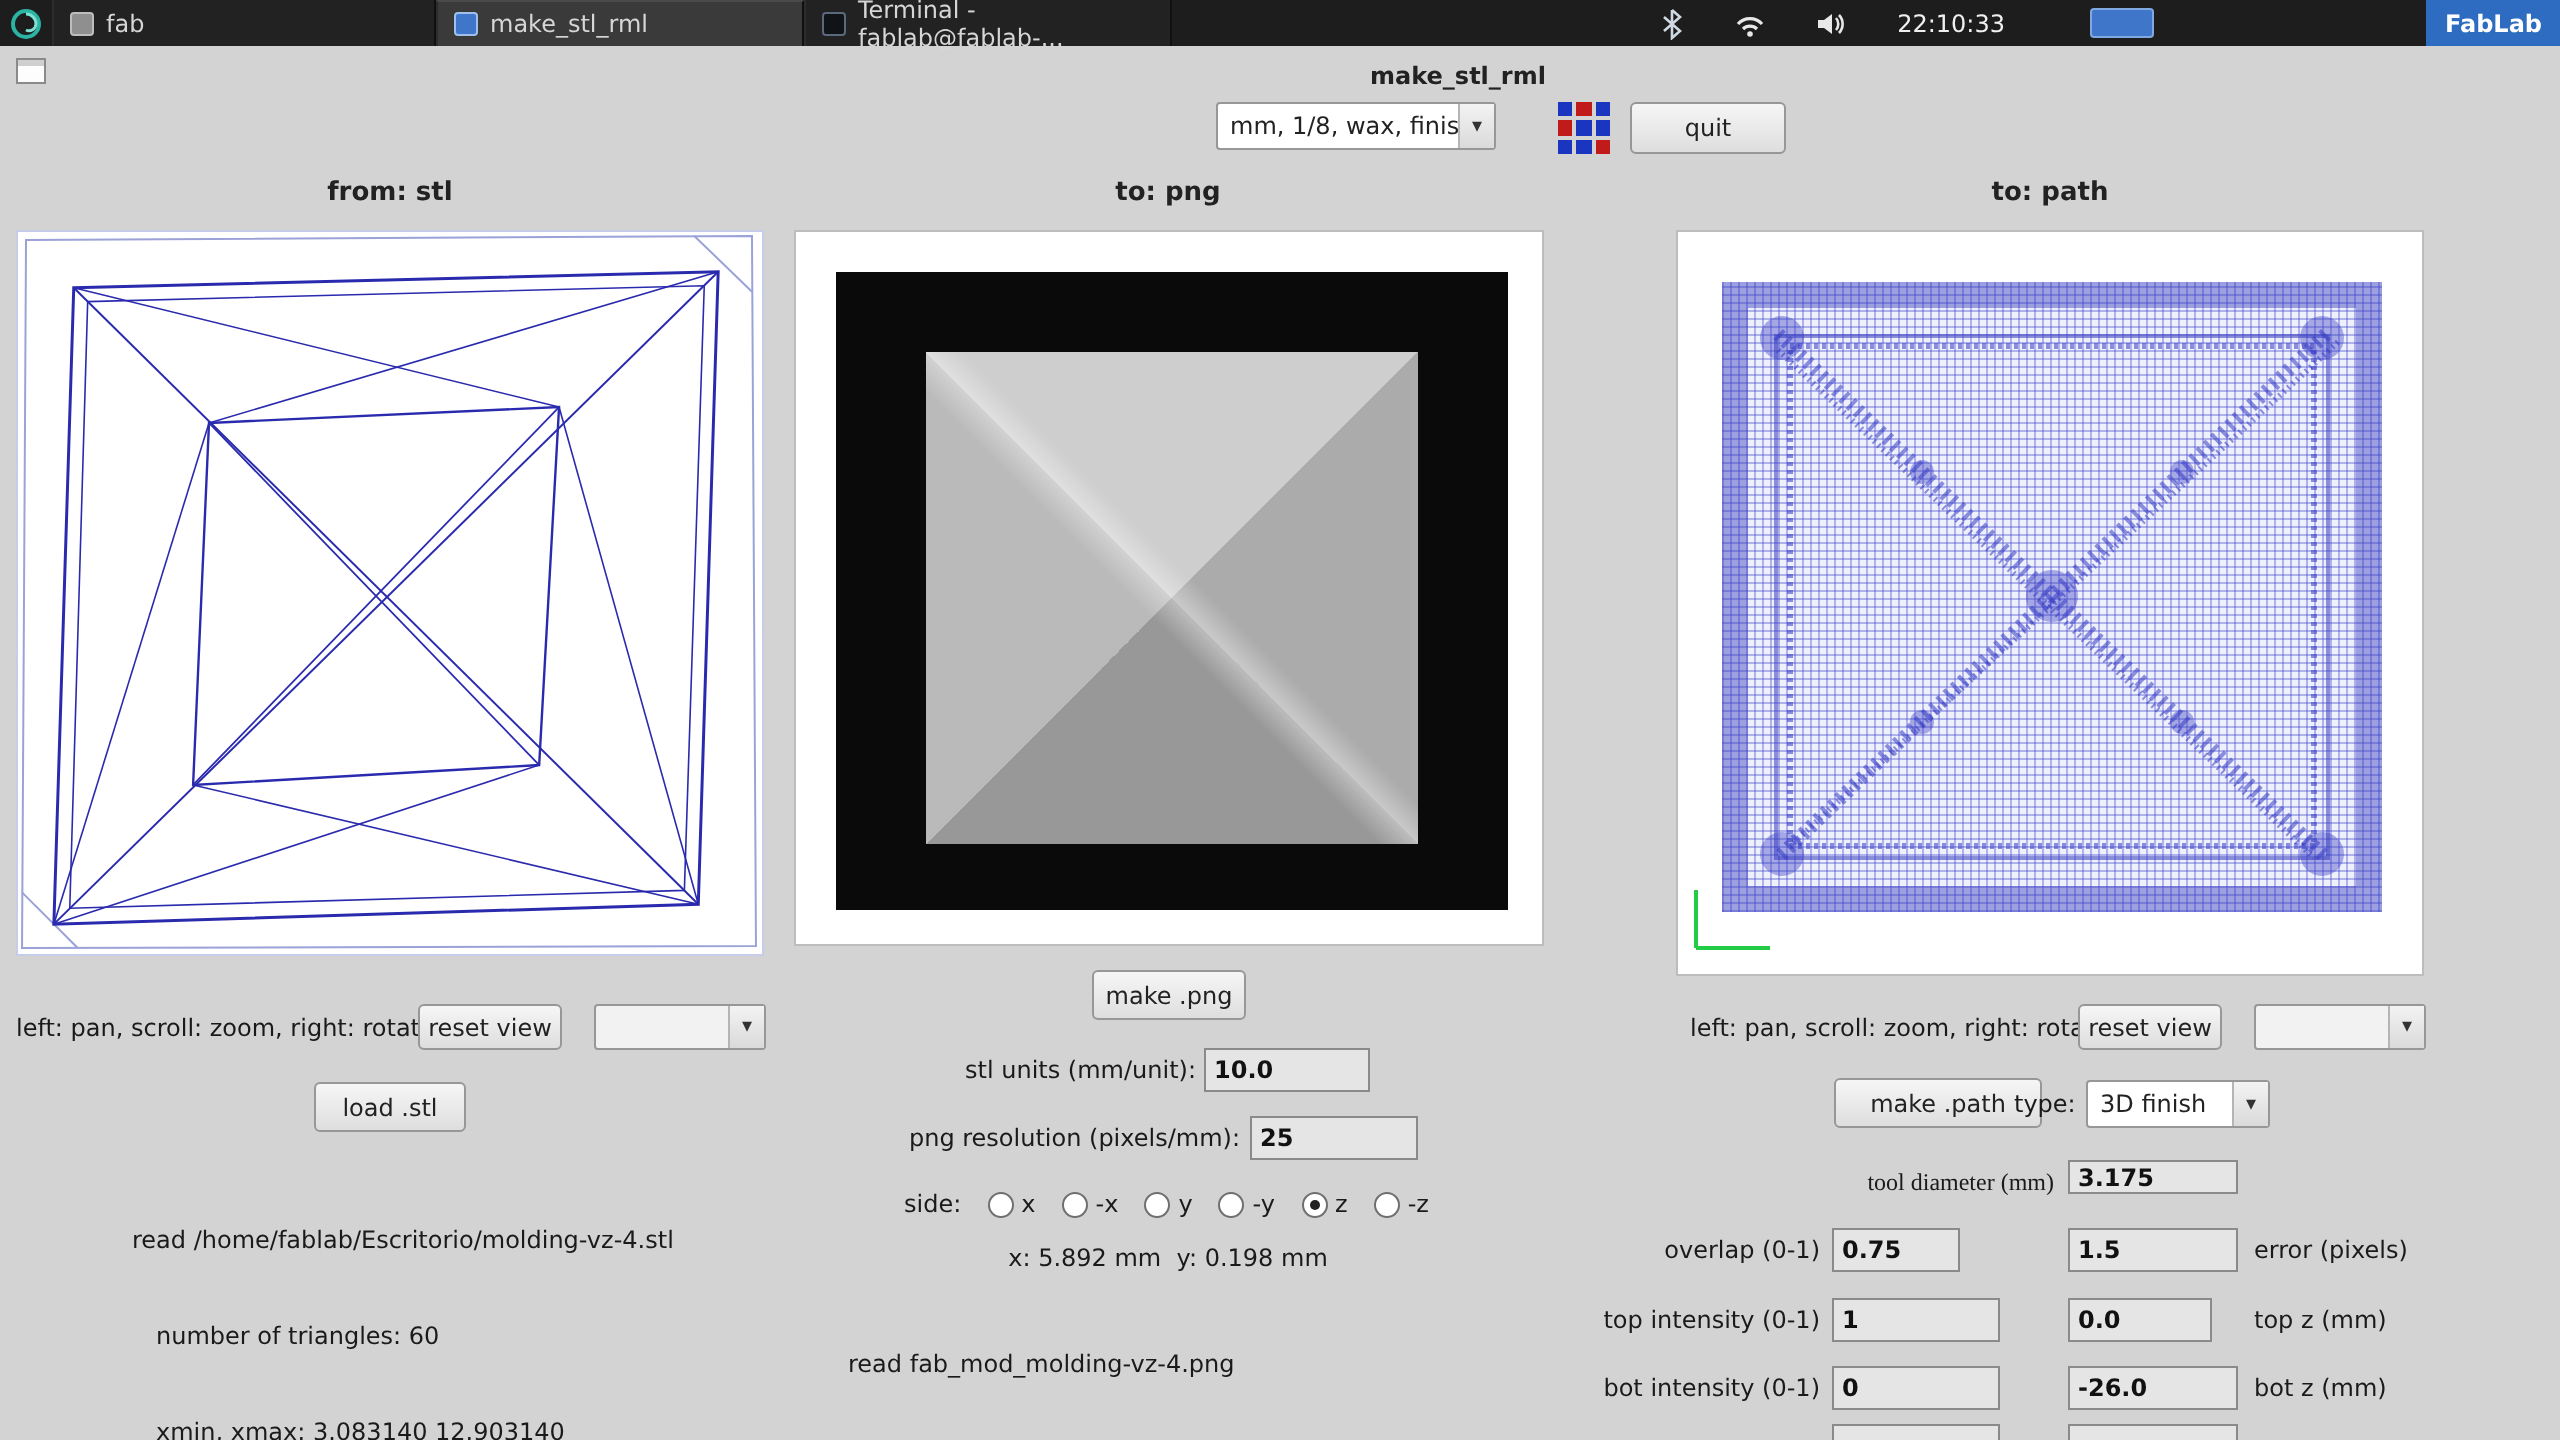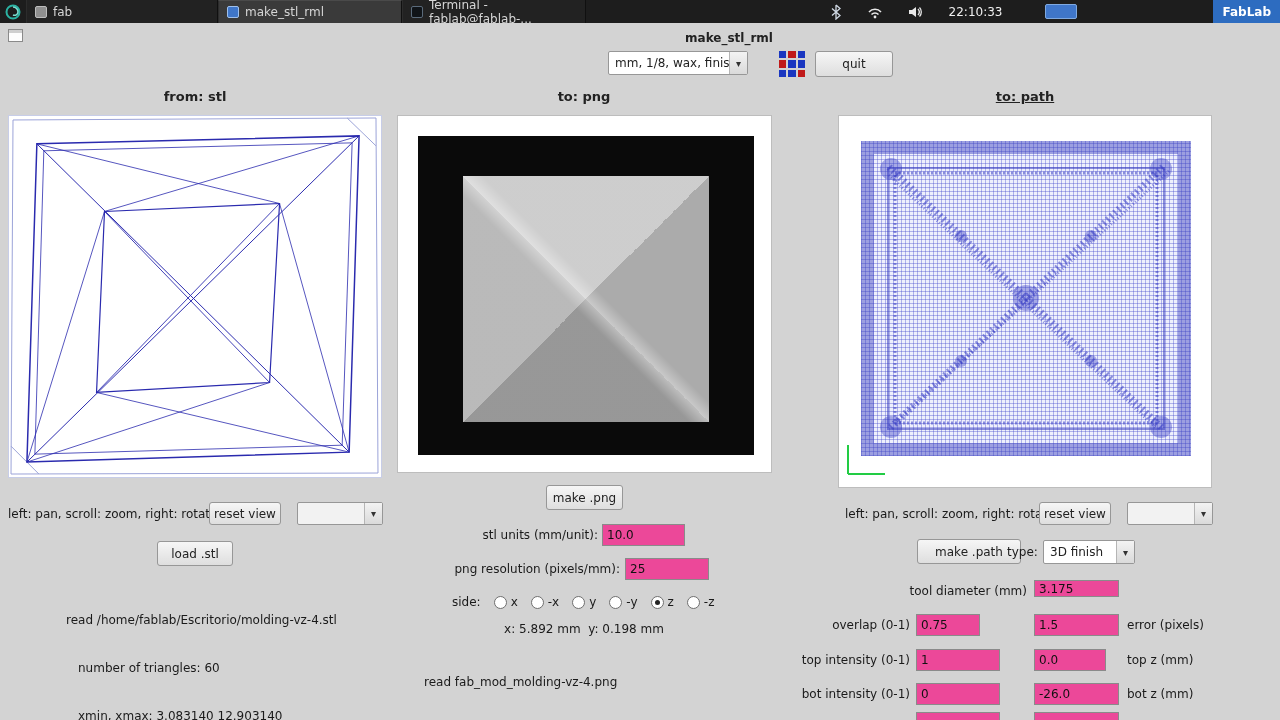--- a/index.html
+++ b/index.html
@@ -22,21 +22,21 @@
   .fablab-badge { height:23px; display:flex; align-items:center; padding:0 9px; background:#2d6cc0; color:#ffffff; font-weight:bold; }
   .tb-svg { display:block; }
 
   
   .win-restore-icon { position:absolute; left:8px; top:29px; width:15px; height:13px; background:#fdfdfd; border:1px solid #8a8a8a; }
   .win-restore-icon::before { content:""; position:absolute; left:0; top:0; right:0; height:3px; background:#cfcfcf; }
   .app-title { position:absolute; left:729px; top:31px; transform:translateX(-50%); font-weight:bold; font-size:12px; color:#222; }
 
   
   .btn { position:absolute; display:flex; align-items:center; justify-content:center; background:linear-gradient(#f6f6f6,#dedede); border:1px solid #979797; border-radius:3px; font-size:12px; color:#222; cursor:default; }
-  .input { position:absolute; background:#ec4899; border:1px solid #8a8a8a; font-family:"DejaVu Sans","Liberation Sans",sans-serif; font-size:12px; color:#111; padding:2px 4px; }
+  .input { position:absolute; background:#e5e5e5; border:1px solid #8a8a8a; font-family:"DejaVu Sans","Liberation Sans",sans-serif; font-size:12px; color:#111; padding:2px 4px;font-weight:bold; }
   .combo { position:absolute; display:flex; align-items:stretch; background:#ffffff; border:1px solid #979797; border-radius:2px; }
   .combo .combo-text { flex:1; display:flex; align-items:center; padding:0 6px; font-size:12px; color:#222; white-space:nowrap; overflow:hidden; }
   .combo .combo-btn { width:18px; display:flex; align-items:center; justify-content:center; border-left:1px solid #b5b5b5; background:linear-gradient(#f3f3f3,#dadada); font-size:10px; color:#333; }
   .combo.gray { background:#f2f2f2; }
   .label { position:absolute; font-size:12px; color:#1a1a1a; white-space:nowrap; }
   .label.right { text-align:right; }
   .heading { position:absolute; transform:translateX(-50%); font-weight:bold; font-size:13px; color:#222; }
   .canvas { position:absolute; background:#ffffff; }
   .hint { position:absolute; font-size:12px; color:#1a1a1a; white-space:nowrap; }
   .infoblock { position:absolute; font-size:12px; color:#1a1a1a; line-height:16px; white-space:pre; }
@@ -227,21 +227,21 @@
   <div class="label" style="left:584px; top:622px; transform:translateX(-50%); white-space:pre;">x: 5.892 mm  y: 0.198 mm</div>
 
   <div class="infoblock" style="left:424px; top:645px; line-height:15px;">
     <div>read fab_mod_molding-vz-4.png</div>
     
     
     
     
   </div>
 
-  <div class="heading" style="left:1025px; top:89px;text-decoration:underline;">to: path</div>
+  <div class="heading" style="left:1025px; top:89px;">to: path</div>
 
   <div class="canvas path-canvas">
     <div class="path-pattern">
       <div class="path-frame"></div>
       <div class="path-frame2"></div>
       <svg class="path-overlay" width="330" height="315" viewBox="0 0 330 315">
         <g stroke="rgba(55,60,195,0.55)" fill="none">
           <rect x="34" y="32" width="262" height="250" stroke-width="3" stroke-dasharray="2 2"></rect>
           <path d="M28,26 L302,288" stroke-width="7" stroke-dasharray="2 3"></path>
           <path d="M302,26 L28,288" stroke-width="7" stroke-dasharray="2 3"></path>
@@ -274,21 +274,21 @@
     <span class="combo-btn">▾</span>
   </div>
 
   <div class="btn" style="left:917px; top:539px; width:104px; height:25px;">make .path</div>
   <div class="label" style="left:1007px; top:545px;">type:</div>
   <div class="combo" style="left:1043px; top:540px; width:92px; height:24px;">
     <span class="combo-text">3D finish</span>
     <span class="combo-btn">▾</span>
   </div>
 
-  <div class="label right" style="left:877px; top:584px; width:150px;">tool diameter (mm)</div>
+  <div class="label right" style="left:877px; top:584px; width:150px;font-family:Liberation Serif, serif;">tool diameter (mm)</div>
   <input class="input" style="left: 1034px; top: 580px; width: 85px; height: 17px;" value="3.175">
 
   <div class="label right" style="left:760px; top:618px; width:150px;">overlap (0-1)</div>
   <input class="input" style="left: 916px; top: 614px; width: 64px; height: 22px;" value="0.75">
   <input class="input" style="left: 1034px; top: 614px; width: 85px; height: 22px;" value="1.5">
   <div class="label" style="left:1127px; top:618px;">error (pixels)</div>
 
   <div class="label right" style="left:760px; top:653px; width:150px;">top intensity (0-1)</div>
   <input class="input" style="left: 916px; top: 649px; width: 84px; height: 22px;" value="1">
   <input class="input" style="left: 1034px; top: 649px; width: 72px; height: 22px;" value="0.0">

